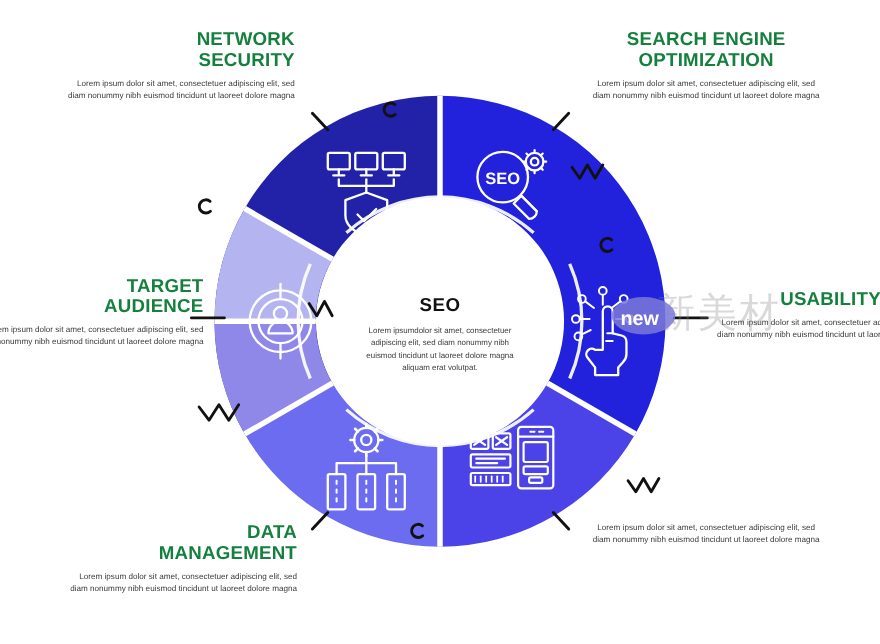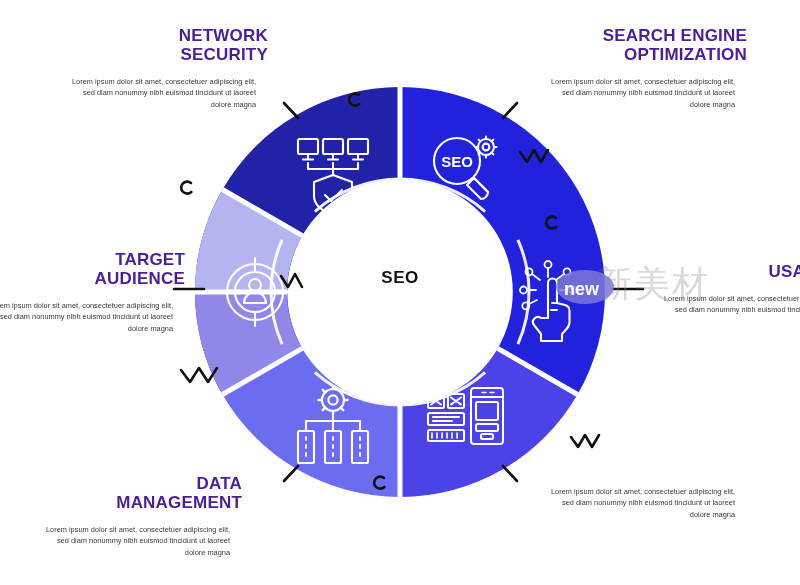--- a/index.html
+++ b/index.html
@@ -18,46 +18,46 @@
   #stage {
     position: absolute;
     left: 0; top: 0;
     width: 800px;
     height: 585px;
   }
   .label-block {
     position: absolute;
     width: 210px;
   }
-  .label-block.right { text-align: right; }
+  .label-block.right { text-align: center; }
   .label-block.left  { text-align: right; }
 
   .label-title {
     font-size: 17px;
     font-weight: bold;
     line-height: 1.12;
     letter-spacing: 0.2px;
-    color: #4c1d95;
+    color: #15803d;
     margin: 0 0 6px 0;
     text-transform: uppercase;
     white-space: pre-line;
   }
   .label-body {
     font-size: 7.4px;
     line-height: 1.52;
     color: #3a3a3a;
-    margin: 12px;
+    margin: 0;
   }
 
   
   #lbl-network-security   { left: 58px;  top: 26px;  }
   #lbl-seo                { left: 537px; top: 26px;  }
   #lbl-target-audience    { left: -25px; top: 250px; }
   #lbl-usability          { left: 650px; top: 262px; }
-  #lbl-data-management    { left: 32px;  top: 474px; text-align: right; }
+  #lbl-data-management    { left: 60px;  top: 474px; text-align: right; }
   #lbl-user-experience    { left: 537px; top: 474px; }
 
   .center-text {
     position: absolute;
     left: 330px;
     top: 268px;
     width: 140px;
     text-align: center;
     pointer-events: none;
   }
@@ -363,20 +363,21 @@
 MANAGEMENT</div>
     <div class="label-body">Lorem ipsum dolor sit amet, consectetuer adipiscing elit, sed diam nonummy nibh euismod tincidunt ut laoreet dolore magna</div>
   </div>
 
   <div class="label-block right" id="lbl-user-experience">
     <div class="label-body">Lorem ipsum dolor sit amet, consectetuer adipiscing elit, sed diam nonummy nibh euismod tincidunt ut laoreet dolore magna</div>
   </div>
 
   <div class="center-text">
     <div class="center-title">SEO</div>
+    <div class="center-body">Lorem ipsumdolor sit amet, consectetuer adipiscing elit, sed diam nonummy nibh euismod tincidunt ut laoreet dolore magna aliquam erat volutpat.</div>
   </div>
 
   <div id="watermark">
     <div class="wm-cjk">新美材</div>
     <div class="wm-bubble"></div>
     <div class="wm-bubble-text">new</div>
   </div>
 
 </div>
 

